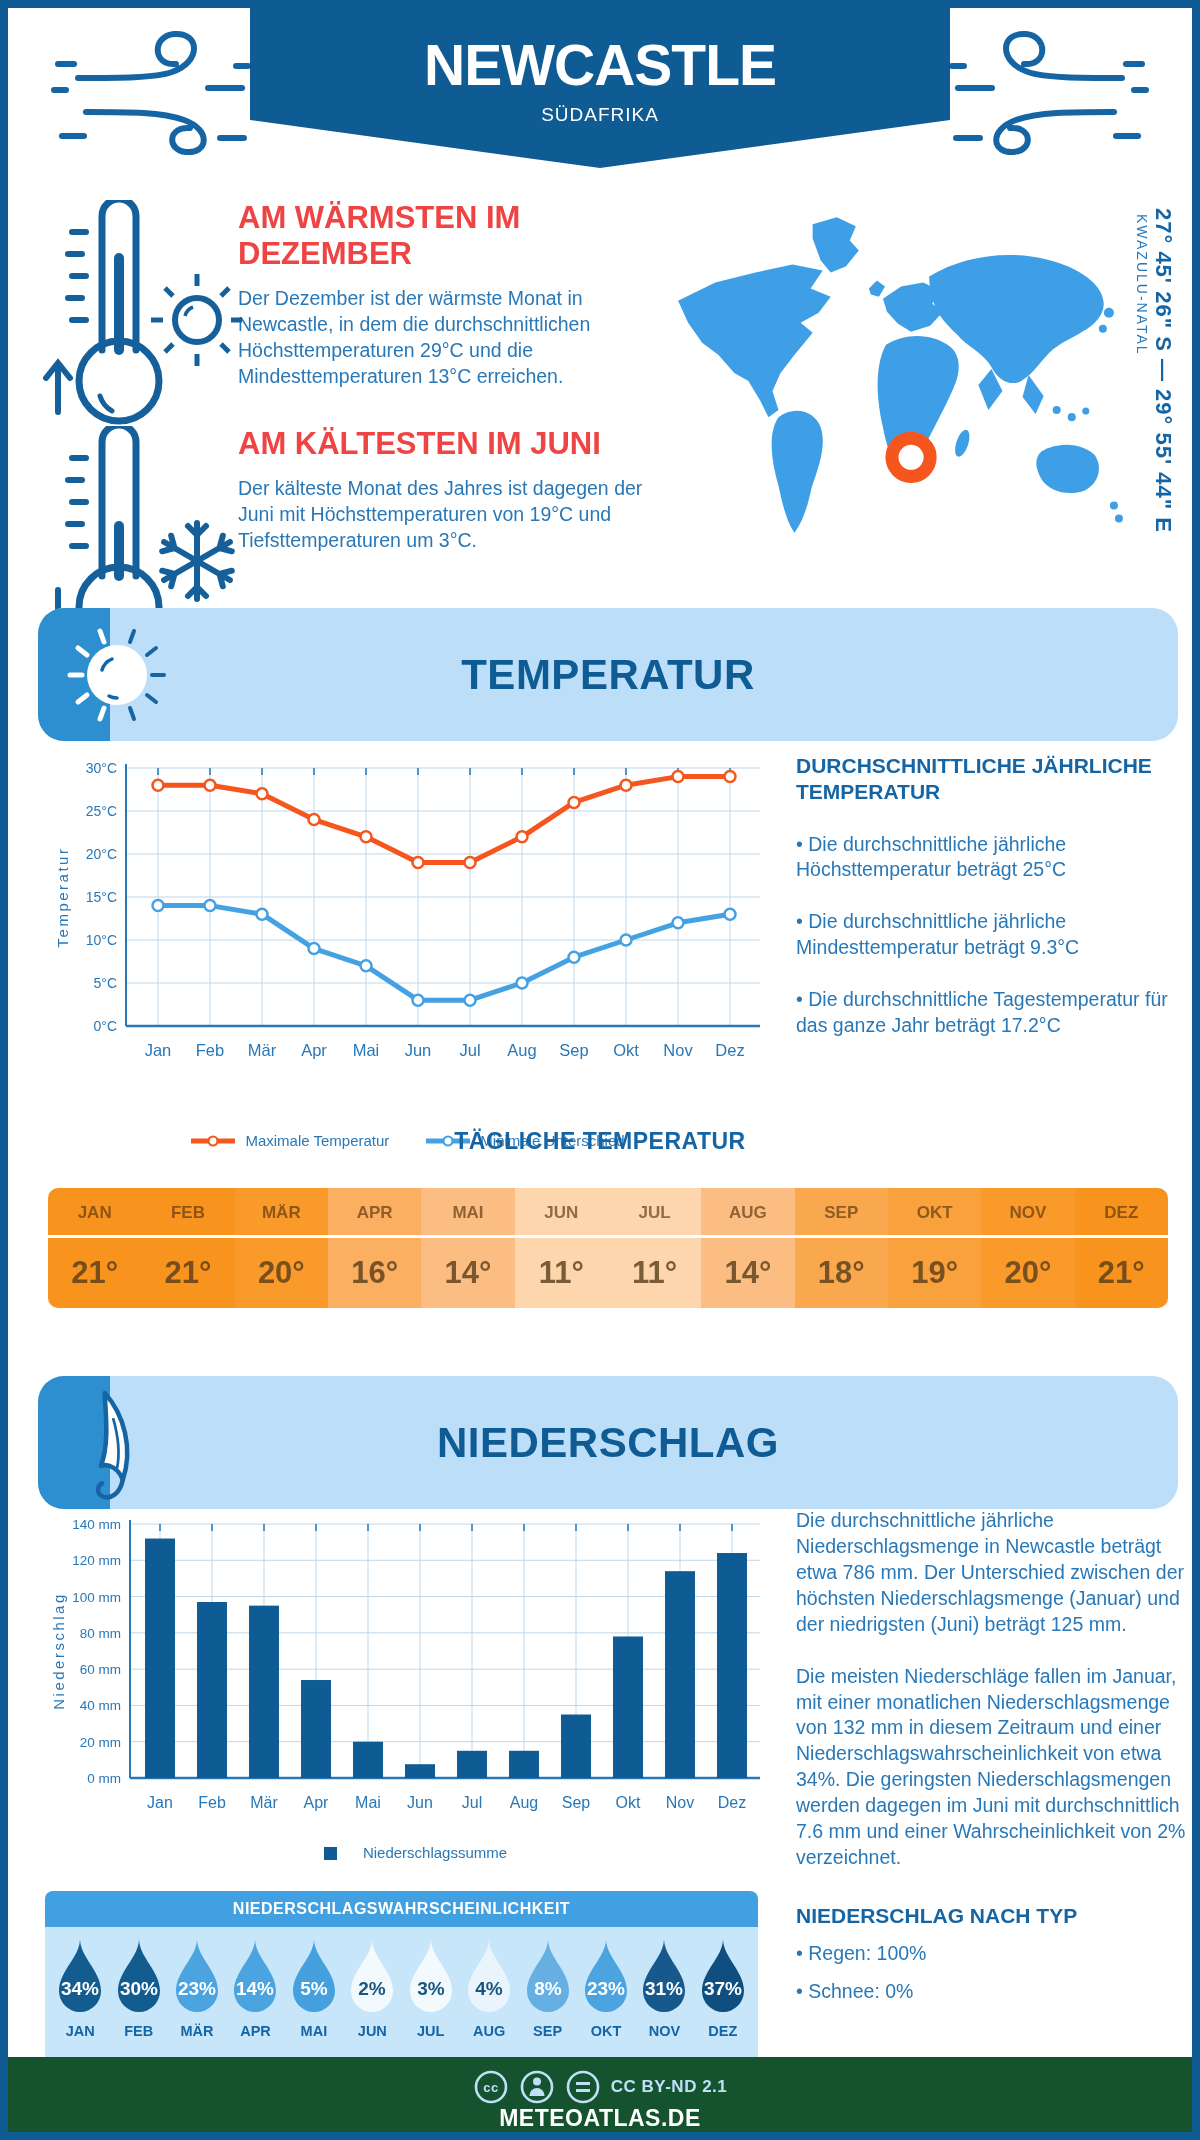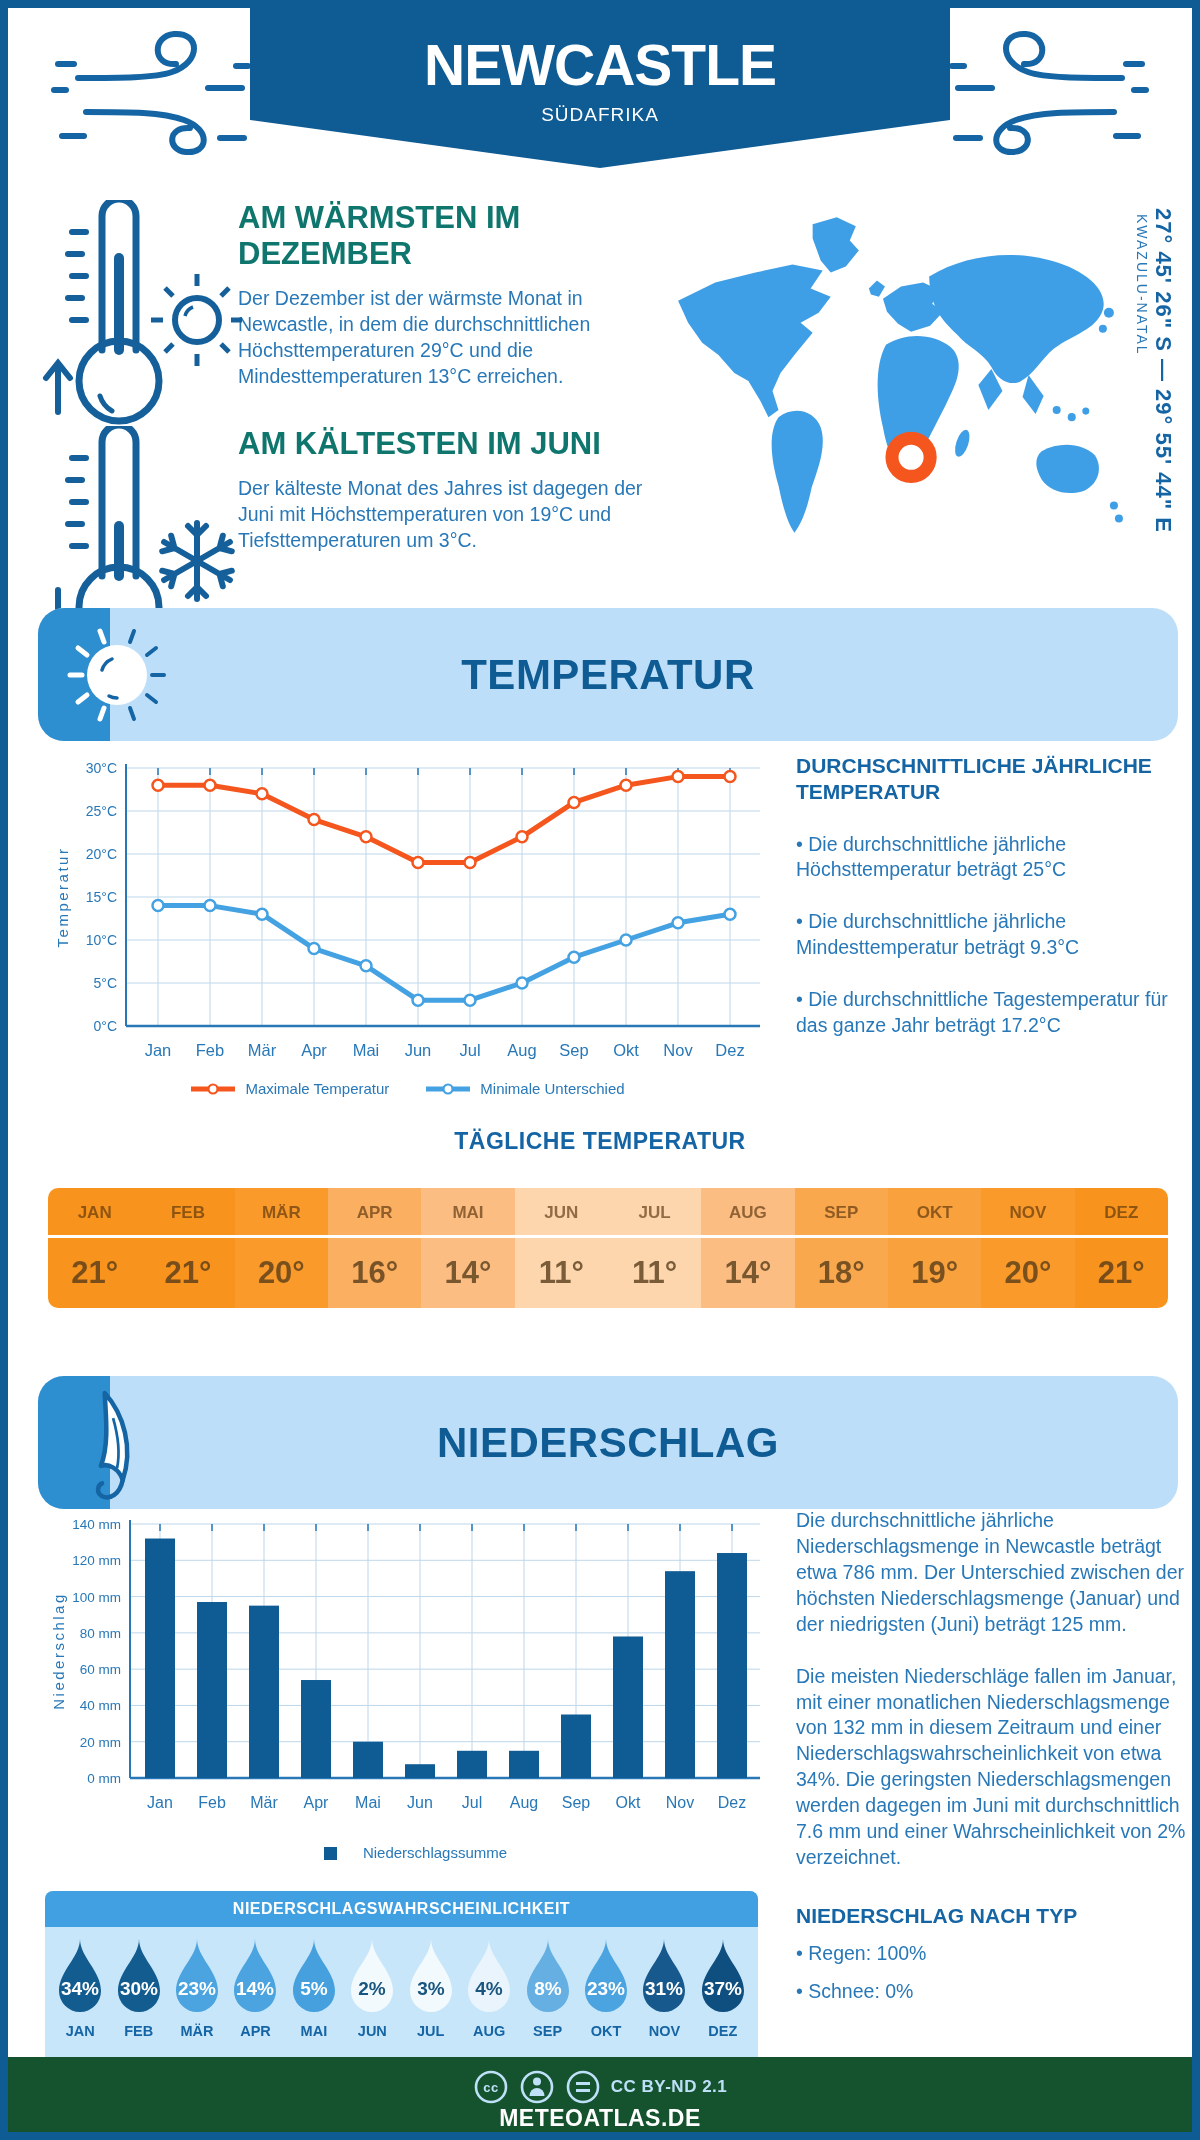--- a/index.html
+++ b/index.html
@@ -11,21 +11,21 @@
     clip-path:polygon(0 0,100% 0,100% 70%,50% 100%,0 70%);text-align:center;color:#fff;}
   .banner h1{margin:24px 0 0;font-size:57px;letter-spacing:-1px;font-weight:bold;}
   .banner .sub{margin-top:6px;font-size:19px;letter-spacing:1px;font-weight:normal;}
   .wind{position:absolute;top:18px;width:205px;height:130px;}
   .wind.left{left:42px;}
   .wind.right{right:42px;transform:scaleX(-1);}
   
   .hl{position:absolute;left:34px;width:612px;}
   .hl .icons{position:absolute;left:0;top:0;width:200px;height:230px;}
   .hl .txt{margin-left:196px;}
-  .hl h2{margin:0 0 14px;font-size:31px;color:#0f766e;letter-spacing:0;}
+  .hl h2{margin:0 0 14px;font-size:31px;color:#ef4444;letter-spacing:0;}
   .hl p{margin:0;font-size:19.5px;line-height:1.33;color:#2878B8;width:420px;}
   
   .mapwrap{position:absolute;left:652px;top:196px;width:472px;height:362px;}
   .geo{position:absolute;top:200px;right:16px;height:400px;writing-mode:vertical-rl;
     display:flex;flex-direction:column;}
   .geo .coords{font-size:22px;font-weight:bold;color:#1565A5;letter-spacing:1px;}
   .geo .region{font-size:14px;color:#2878B8;letter-spacing:2px;margin-top:6px;}
   
   .secbar{position:absolute;left:30px;width:1140px;height:133px;background:#BCDEF9;
     border-radius:26px;overflow:hidden;}
@@ -306,21 +306,21 @@
         <circle cx="318" cy="209.8" r="5.5" fill="#fff" stroke="#44A1E2" stroke-width="2.5"></circle>
         <circle cx="370" cy="244.2" r="5.5" fill="#fff" stroke="#44A1E2" stroke-width="2.5"></circle>
         <circle cx="422" cy="244.2" r="5.5" fill="#fff" stroke="#44A1E2" stroke-width="2.5"></circle>
         <circle cx="474" cy="227" r="5.5" fill="#fff" stroke="#44A1E2" stroke-width="2.5"></circle>
         <circle cx="526" cy="201.2" r="5.5" fill="#fff" stroke="#44A1E2" stroke-width="2.5"></circle>
         <circle cx="578" cy="184" r="5.5" fill="#fff" stroke="#44A1E2" stroke-width="2.5"></circle>
         <circle cx="630" cy="166.8" r="5.5" fill="#fff" stroke="#44A1E2" stroke-width="2.5"></circle>
         <circle cx="682" cy="158.2" r="5.5" fill="#fff" stroke="#44A1E2" stroke-width="2.5"></circle>
       </svg>
   </div>
-  <div class="legend" style="top:1072px;gap:37px;" id="temp-legend">
+  <div class="legend" style="top:1124px;gap:37px;" id="temp-legend">
       <div class="item">
         <svg width="44" height="14">
           <line x1="0" y1="7" x2="44" y2="7" stroke="#F4561D" stroke-width="5" stroke-linecap="round"></line>
           <circle cx="22" cy="7" r="4.5" fill="#fff" stroke="#F4561D" stroke-width="2.2"></circle>
         </svg>
         <span>Maximale Temperatur</span>
       </div>
       <div class="item">
         <svg width="44" height="14">
           <line x1="0" y1="7" x2="44" y2="7" stroke="#44A1E2" stroke-width="5" stroke-linecap="round"></line>

